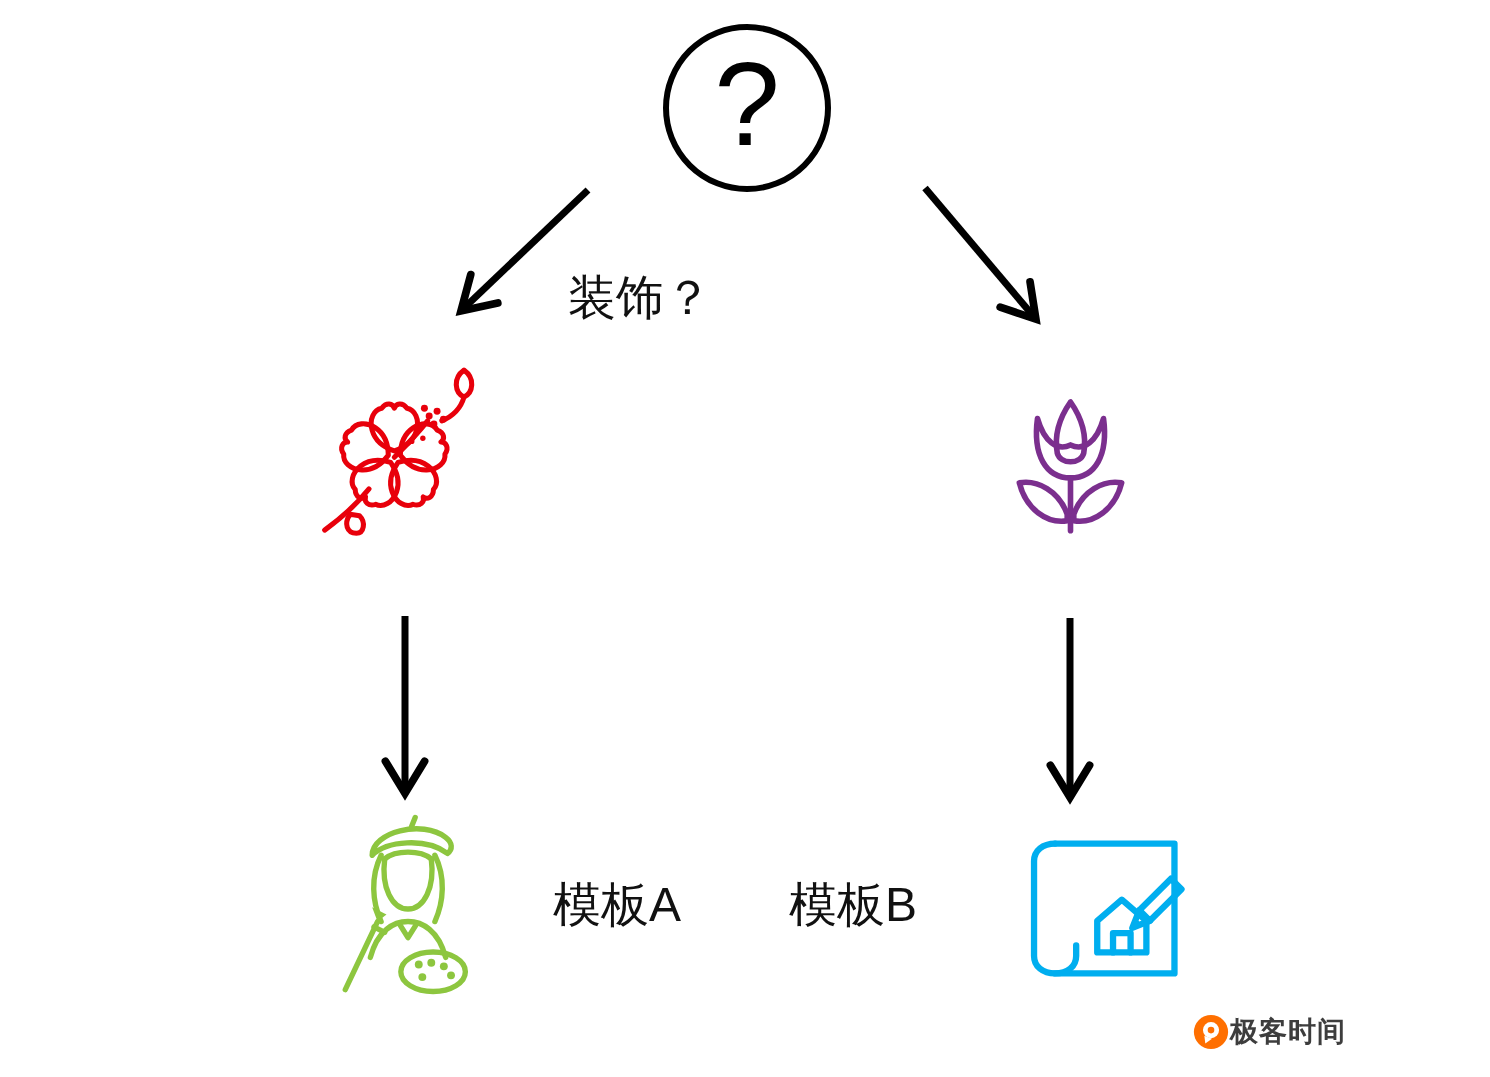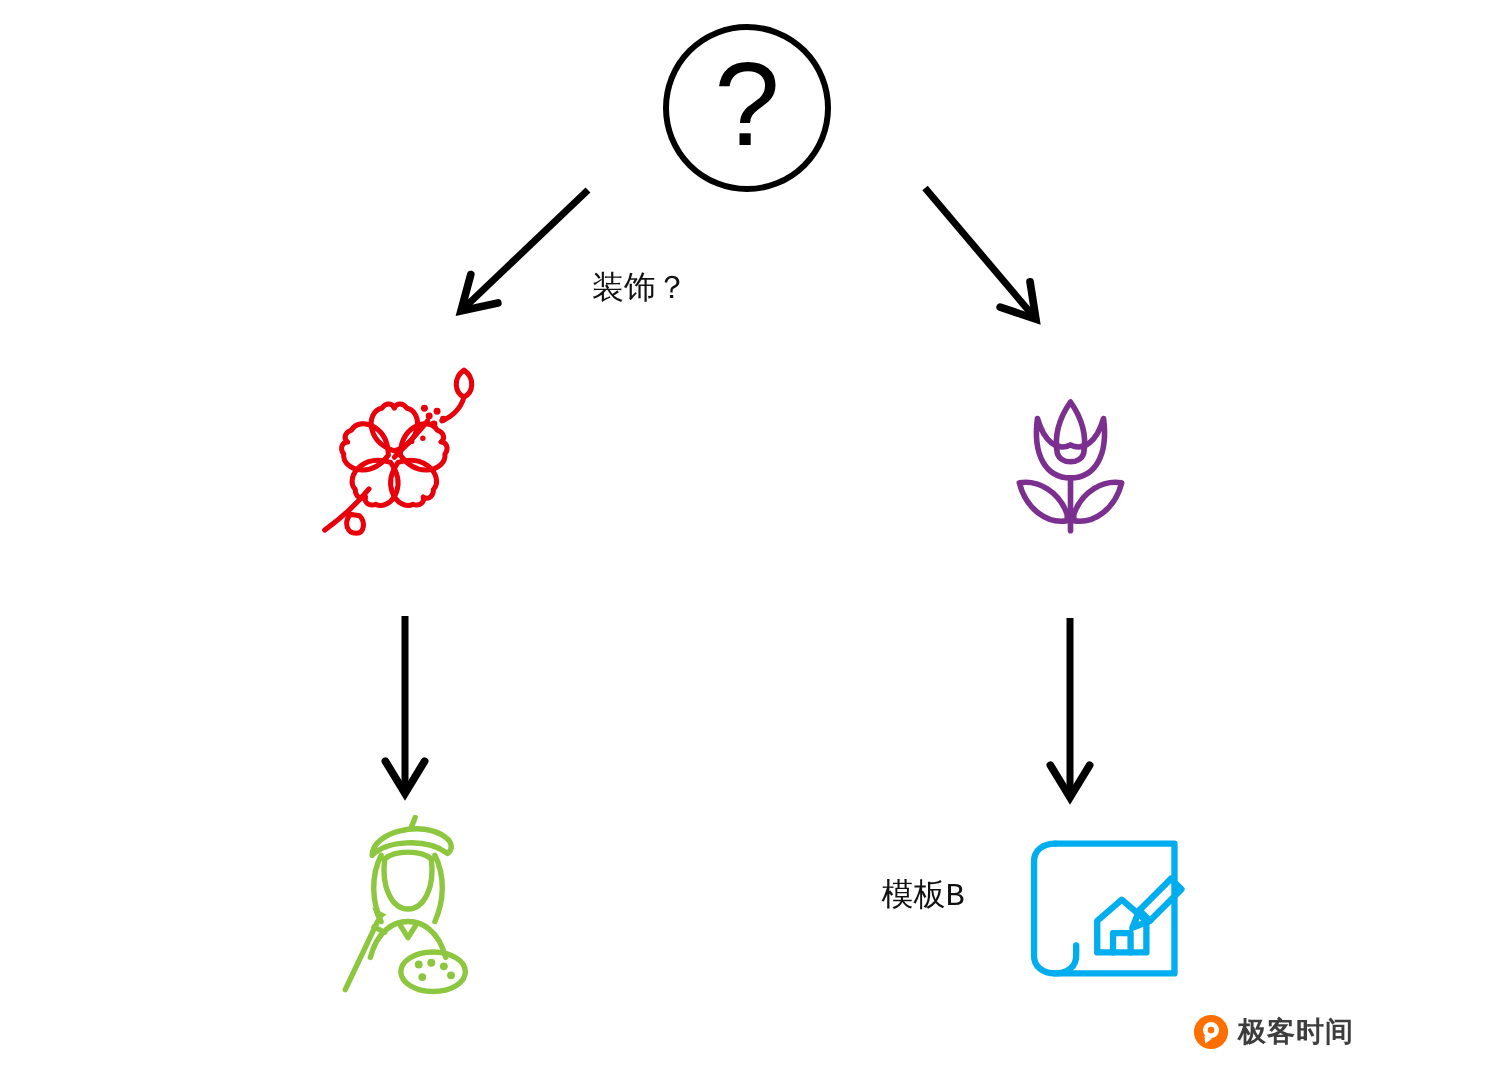--- a/index.html
+++ b/index.html
@@ -1,50 +1,50 @@
 <!DOCTYPE html>
 <html><head>
 <meta charset="utf-8">
 <style>
   html,body{margin:0;padding:0;background:#ffffff;}
   body{font-family:"Liberation Sans", sans-serif;}
   #canvas{position:relative;width:1490px;height:1077px;background:#ffffff;overflow:hidden;}
   .abs{position:absolute;}
   .label{
-    font-size:32px;
+    font-size:48px;
     color:#111111;
     text-align:center;
     white-space:nowrap;
-    font-family:Liberation Mono, monospace;
+    font-family:Liberation Sans, sans-serif;
   }
   #question-circle{
     left:663px;top:24px;width:168px;height:168px;
     border:6px solid #000;border-radius:50%;
     display:flex;align-items:center;justify-content:center;
     box-sizing:border-box;
   }
   #question-circle .qmark{
     font-size:118px;
     font-weight:500;
     color:#000;
     line-height:1;
     transform:translateY(-4px);
   }
   #branch-label-left{left:540px;top:266px;width:200px;}
   #branch-label-right{left:815px;top:266px;width:200px;}
   #template-a-label{left:517px;top:873px;width:200px;}
-  #template-b-label{left:823px;top:873px;width:200px;}
+  #template-b-label{left:753px;top:873px;width:200px;}
   #arrow-layer{left:0;top:0;width:1490px;height:1077px;pointer-events:none;}
   #hibiscus{left:312px;top:362px;}
   #tulip{left:988px;top:378px;}
   #painter{left:318px;top:814px;}
   #blueprint{left:1005px;top:826px;}
   #brand{
     left:1192px;top:1008px;width:280px;height:48px;
-    display:flex;align-items:center;gap:8px;
+    display:flex;align-items:center;gap:0;
   }
   #brand .brand-text{
     font-size:28px;font-weight:bold;color:#3d3d3d;letter-spacing:1px;
     font-family:"Liberation Sans", sans-serif;
   }
 </style>
 </head>
 <body>
 
 <div id="canvas">
@@ -159,20 +159,21 @@
       <path d="M61,72 L61,61 L71,61 L71,72"></path>
 
       <path d="M76,48 L94,30 L100,36 L82,54 Z"></path>
       <path d="M76,48 L72,58 L82,54"></path>
     </g>
     <g fill="#00aeef" stroke="none">
       <path d="M72,58 L74,52.5 L77.5,56 Z"></path>
     </g>
   </svg>
 
+  <div id="template-a-label" class="abs label">模板A</div>
   <div id="template-b-label" class="abs label">模板B</div>
 
   <div id="brand" class="abs">
     <svg width="38" height="38" viewBox="0 0 40 40">
       <circle cx="20" cy="20" r="18" fill="#ff6f00"></circle>
       <circle cx="20" cy="18" r="8.5" fill="#ffffff"></circle>
       <path d="M13,24 L21,27 L14,32 Z" fill="#ffffff"></path>
       <circle cx="20" cy="18" r="3.5" fill="#ff6f00"></circle>
     </svg>
     <span class="brand-text">极客时间</span>

